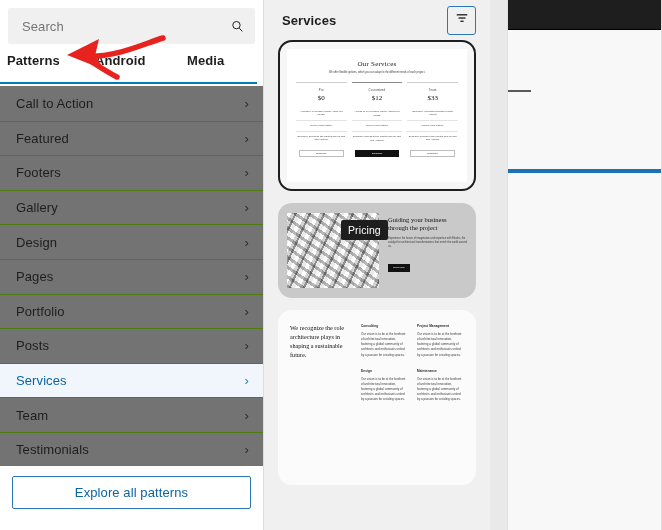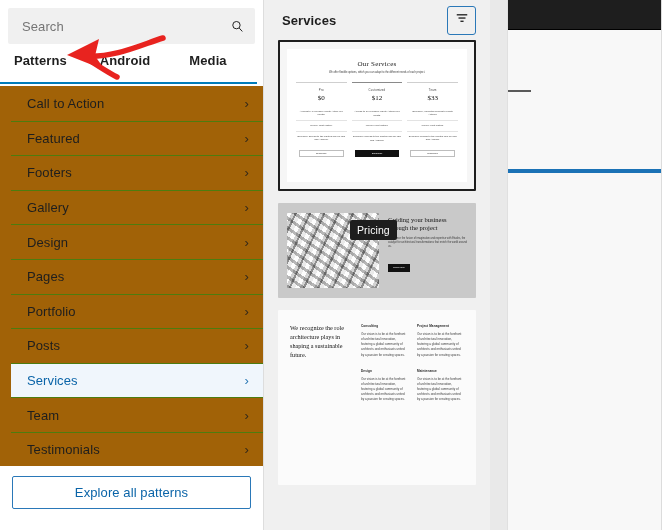--- a/index.html
+++ b/index.html
@@ -48,40 +48,39 @@
     position: relative;
     background: #fff;
   }
   .tab {
     flex: 1;
     display: flex; align-items: flex-start;
     justify-content: flex-start;
     font-size: 13px;
     font-weight: 600;
     color: #1e1e1e;
-    padding-left: 14px;
+    padding-left: 7px;
     padding-top: 3px;
     cursor: pointer;
     letter-spacing: .1px;
   }
   .tab.t2 { padding-left: 12px; }
   .tab.t3 { padding-left: 16px; }
   .tab-underline {
     position: absolute;
     left: 0; right: 6px; bottom: 0;
     height: 2px;
     background: #007cba;
   }
 
   .cat-list {
     flex: 1;
     overflow: hidden;
-    background: #a16207;
+    background: #737373;
     padding-top: 0px;
-    padding-left: 11px;
   }
   .cat-item {
     height: 34.6px;
     display: flex; align-items: center;
     justify-content: space-between;
     padding: 0 14px 0 16px;
     font-size: 13px;
     color: #1e1e1e;
     cursor: pointer;
     letter-spacing: .1px;
@@ -139,38 +138,38 @@
     border: 1.5px solid #2a78b8;
     border-radius: 3px;
     background: #f0f0f0;
     display: flex; align-items: center; justify-content: center;
     cursor: pointer;
   }
 
   .pv-list { padding: 0 14px; }
 
   .pv-card {
-    border-radius: 1px;
+    border-radius: 14px;
     overflow: hidden;
     margin-bottom: 12px;
     position: relative;
     cursor: pointer;
   }
   .pv-card.c1 {
     border: 2px solid #1e1e1e;
     background: #f6f6f6;
     height: 151px;
     padding: 7px;
   }
   .pv-card.c2 { height: 95px; background: #f0f0f0; }
   .pv-card.c3 { background: #fbfbfb; height: 175px; }
 
   .tooltip {
     position: absolute;
-    left: 86px; top: 220px;
+    left: 77px; top: 220px;
     background: #1e1e1e;
     color: #fff;
     font-size: 10.5px;
     padding: 4px 7px 4px 7px;
     border-radius: 2px;
     z-index: 30;
     white-space: nowrap;
     letter-spacing: .1px;
   }
 

